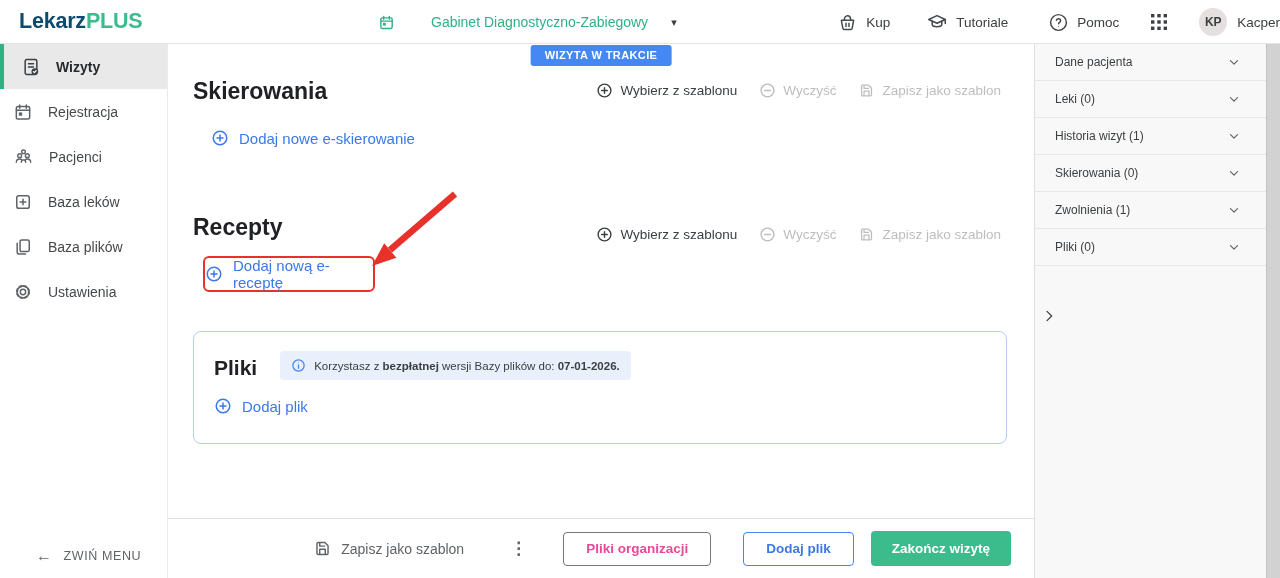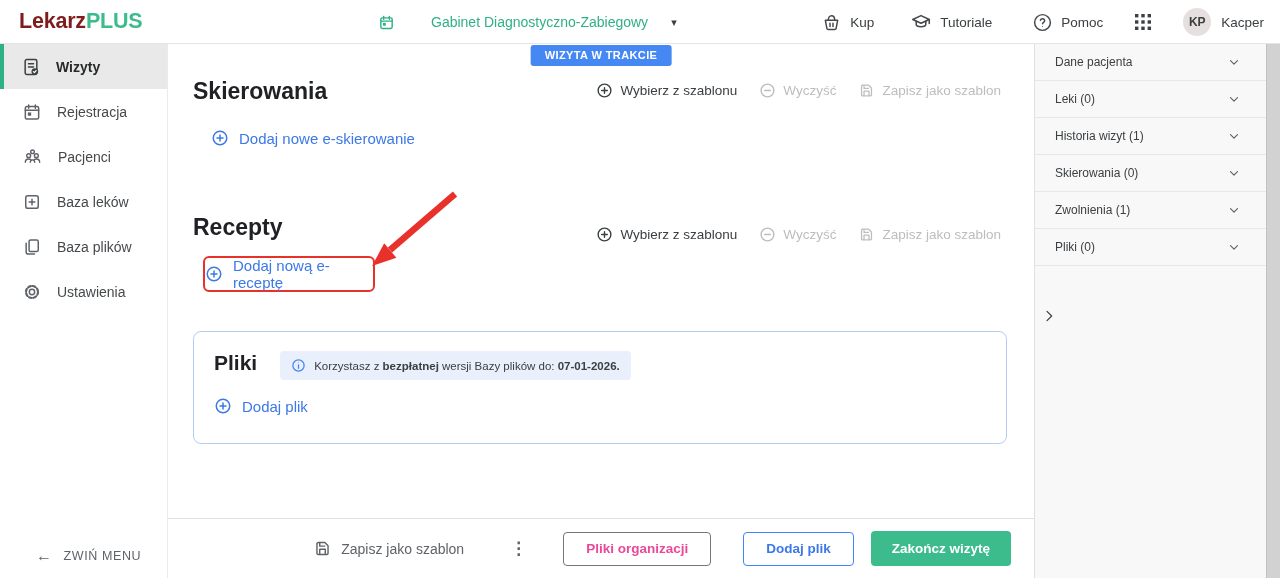--- a/index.html
+++ b/index.html
@@ -2,33 +2,33 @@
 <html lang="pl"><head>
 <meta charset="utf-8">
 <style>
   * { margin:0; padding:0; box-sizing:border-box; }
   html,body { width:1280px; height:578px; font-family:"Liberation Sans", sans-serif; background:#fff; overflow:hidden; }
   #app { position:relative; width:1280px; height:578px; background:#fff; }
 
   
   #header { position:absolute; left:0; top:0; width:1280px; height:44px; background:#fff; border-bottom:1px solid #e6e6e6; z-index:5; }
   .logo { position:absolute; left:19px; top:9px; font-size:21.5px; font-weight:700; letter-spacing:-0.2px; cursor:pointer; }
-  .logo .l1 { color:#7f1d1d;margin-top:48px; }
+  .logo .l1 { color:#0c4a6e;margin-top:48px; }
   .logo .l2 { color:#3cbc8d; }
   .clinic { position:absolute; left:378px; top:0; height:44px; display:flex; align-items:center; gap:7px; cursor:pointer; }
   .clinic .c-label { color:#2fb183; font-size:14px; font-weight:500;margin-left:29px; }
   .clinic .caret { color:#3c4043; font-size:11px; margin-left:16px; }
-  .hright { position:absolute; right:16px; top:0; height:44px; display:flex; align-items:center; }
+  .hright { position:absolute; right:0; top:0; height:44px; display:flex; align-items:center; }
   .hitem { display:flex; align-items:center; gap:8px; color:#3c4043; font-size:13.5px; font-weight:500; cursor:pointer; }
   .hicon { color:#46494c; display:flex; align-items:center; }
   .avatar { width:28px; height:28px; border-radius:50%; background:#e6dfdf; color:#3c4043; font-size:12px; font-weight:700; display:flex; align-items:center; justify-content:center; }
 
   
   #sidebar { position:absolute; left:0; top:44px; width:168px; height:534px; background:#fff; border-right:1px solid #ebebeb; z-index:4; }
-  .side-item { height:45px; display:flex; align-items:center; gap:15px; padding-left:22px; color:#46494c; font-size:14px; cursor:pointer; }
+  .side-item { height:45px; display:flex; align-items:center; gap:15px; padding-left:13px; color:#46494c; font-size:14px; cursor:pointer; }
   .side-item .sicon { color:#5f6368; display:flex; align-items:center; }
   .side-item.active { background:#e9e9e9; border-left:4px solid #2fb183; padding-left:17px; font-weight:700; color:#27292b; }
   .side-item.active .sicon { color:#3c4043; }
   .collapse-menu { position:absolute; left:36px; bottom:13px; display:flex; align-items:center; gap:11px; color:#5f6368; font-size:12.5px; font-weight:500; letter-spacing:0.6px; cursor:pointer; }
   .collapse-menu .arr { font-size:16px; }
 
   
   #main { position:absolute; left:168px; top:44px; width:866px; height:474px; background:#fff; }
   .status-badge { position:absolute; left:50%; transform:translateX(-50%); top:1px; background:#4587f3; color:#fff; font-size:11px; font-weight:700; letter-spacing:0.4px; padding:4px 14px 5px; border-radius:3px; white-space:nowrap; }
   .sec-title { position:absolute; left:25px; font-size:23px; font-weight:700; color:#202124; }
@@ -38,21 +38,21 @@
   #action-row-1 { top:38px; }
   #action-row-2 { top:182px; }
   .action { display:flex; align-items:center; gap:7px; font-size:13.5px; color:#3c4043; font-weight:500; cursor:pointer; }
   .action.disabled { color:#bdbdbd; cursor:default; }
   .blue-link { display:inline-flex; align-items:center; gap:10px; color:#3b78e8; font-size:15px; font-weight:400; cursor:pointer; }
   #link-skierowanie { position:absolute; left:43px; top:85px; }
   .red-annotation-box { position:absolute; left:35px; top:212px; width:172px; height:36px; border:2px solid #e9312b; border-radius:6px; display:flex; align-items:center; justify-content:center; }
   #arrow-overlay { position:absolute; left:190px; top:144px; width:105px; height:92px; pointer-events:none; }
 
   .pliki-card { position:absolute; left:25px; top:287px; width:814px; height:113px; border:1px solid #b6cdf2; border-radius:8px; background:#fff; padding:19px 20px; }
-  .pliki-head { display:flex; align-items:flex-start; gap:23px; }
+  .pliki-head { display:flex; align-items:flex-end; gap:23px; }
   .pliki-title { font-size:21px; font-weight:700; color:#202124; }
   .info-badge { display:flex; align-items:center; gap:8px; background:#e9effb; border-radius:4px; padding:7px 11px; font-size:11.5px; color:#3c4043; }
   .info-badge b { font-weight:700; }
   #link-plik { margin-top:17px; }
 
   
   #footer { position:absolute; left:165px; top:518px; width:870px; height:60px; background:#fff; border-top:1px solid #e0e0e0; display:flex; align-items:center; justify-content:flex-end; padding-right:24px; }
   .foot-save { display:flex; align-items:center; gap:9px; color:#5f6368; font-size:14px; cursor:pointer; margin-right:46px; }
   .dots { color:#5f6368; font-size:17px; font-weight:700; cursor:pointer; margin-right:36px; line-height:1; }
   .btn { height:34px; border-radius:4px; font-family:"Liberation Sans", sans-serif; font-weight:700; font-size:13.5px; display:inline-flex; align-items:center; background:#fff; cursor:pointer; }

